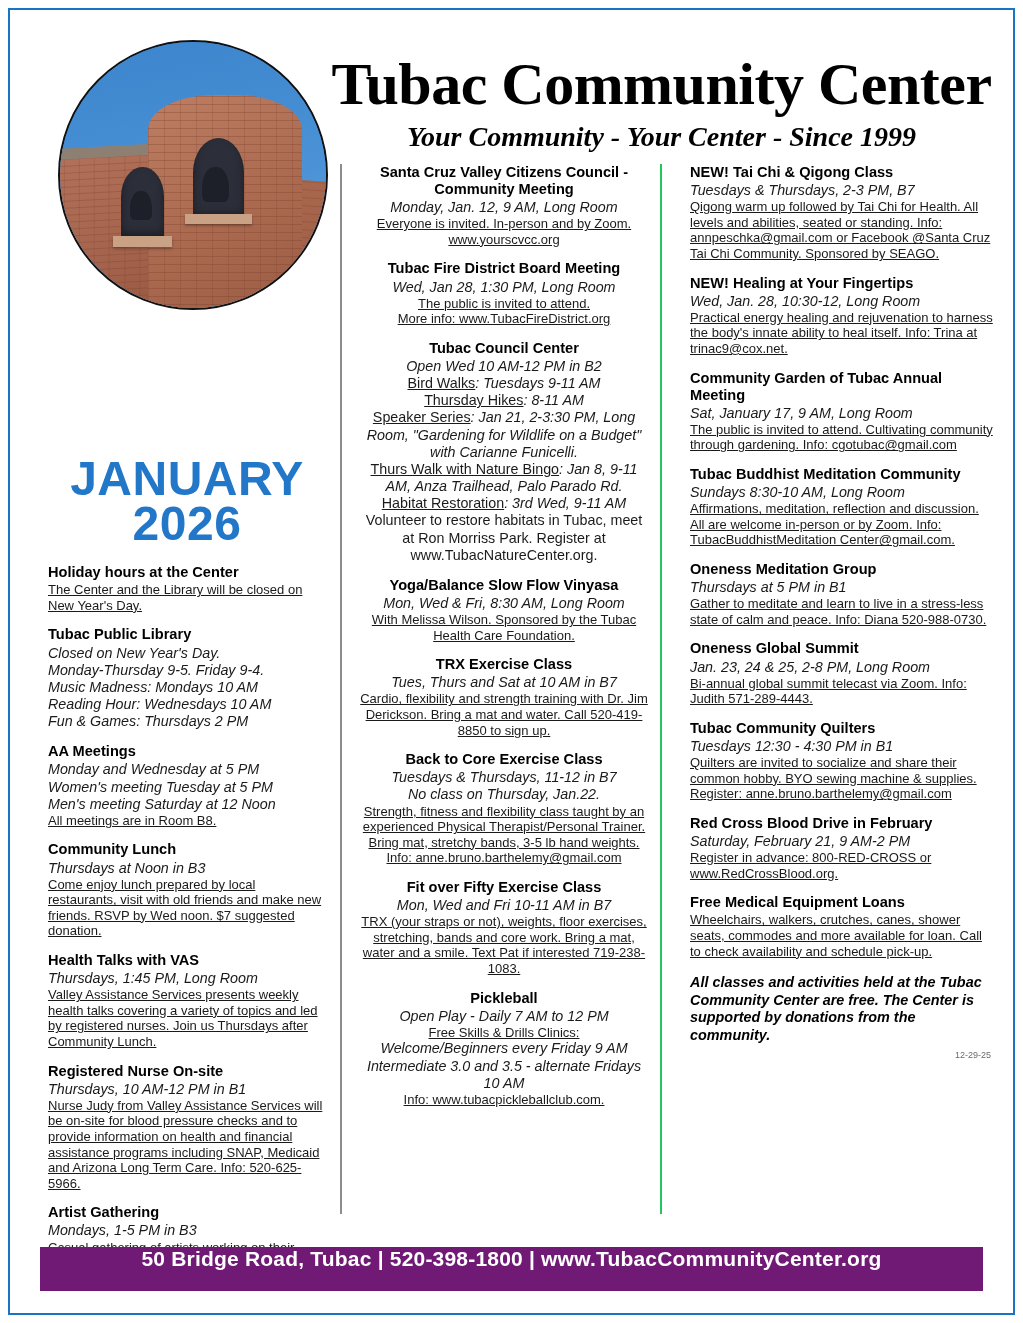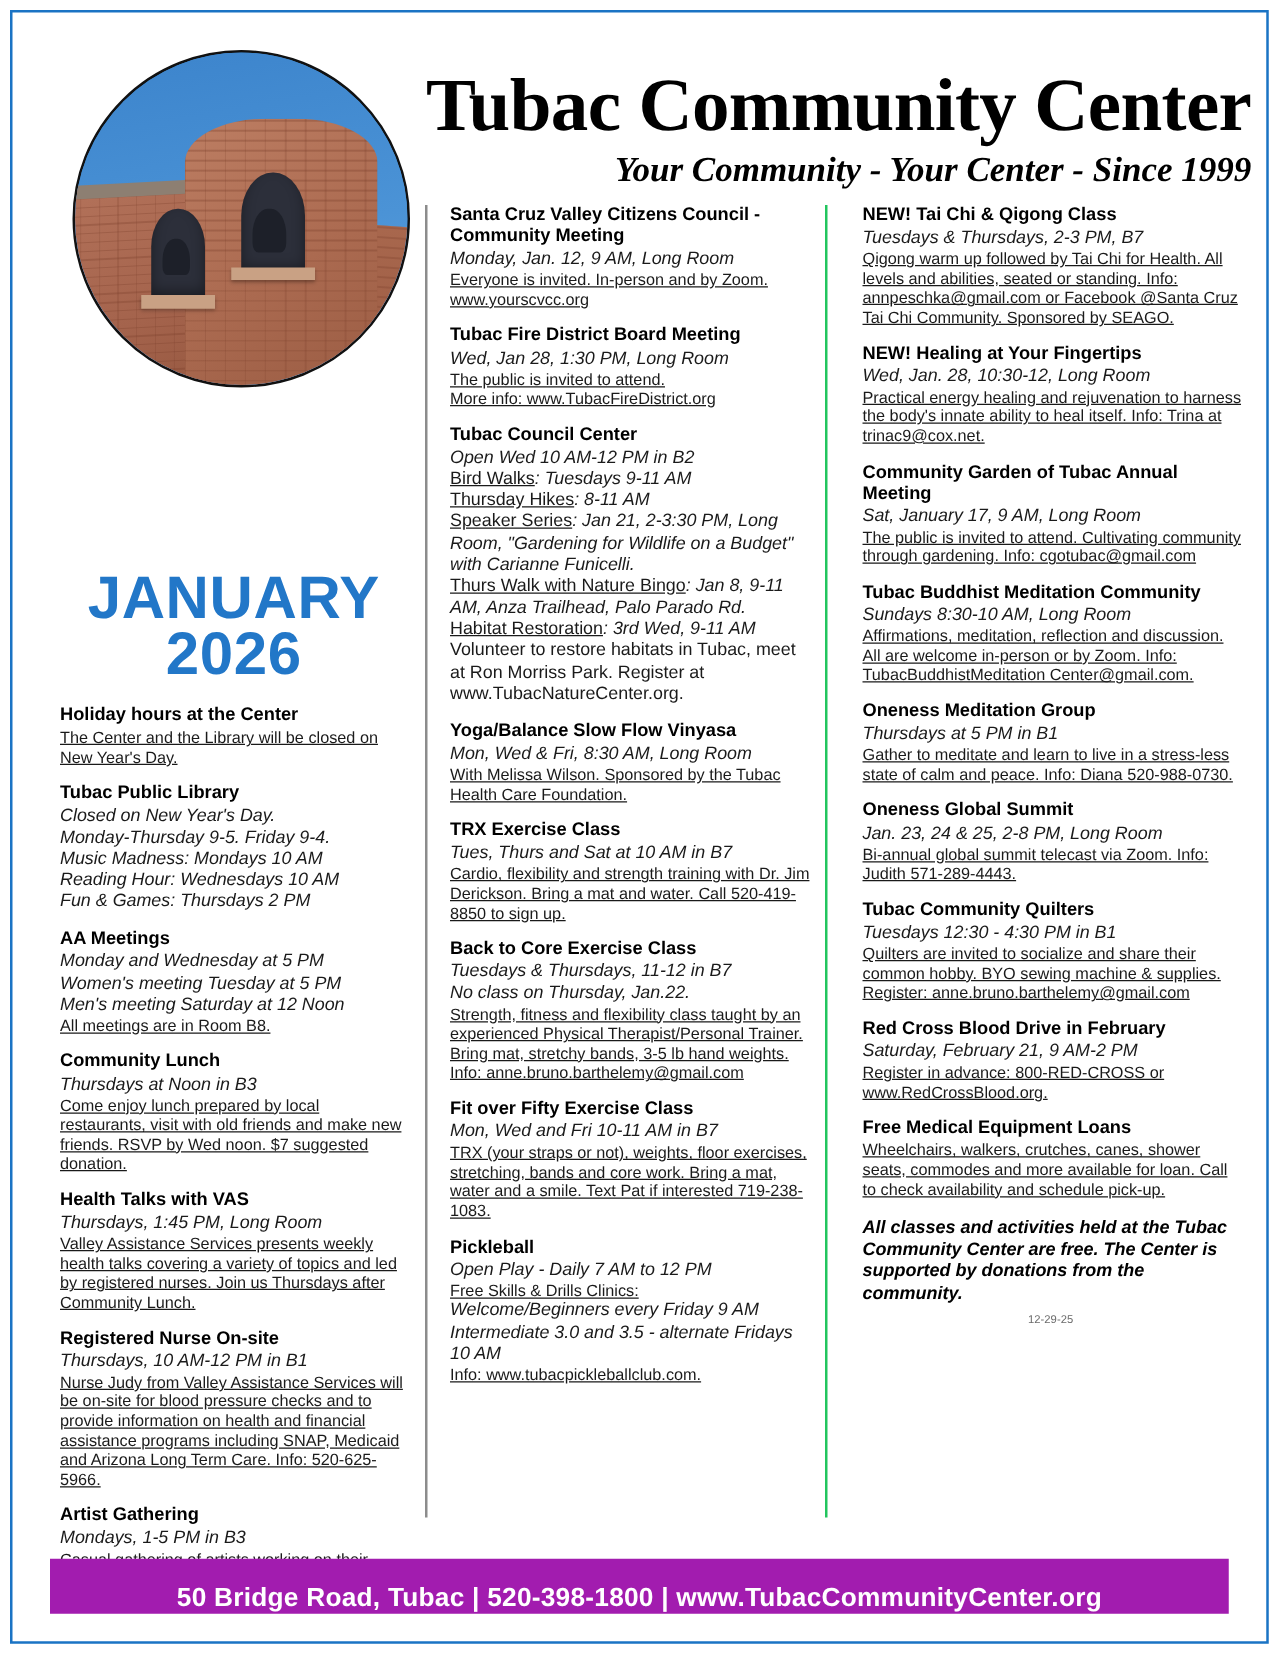--- a/index.html
+++ b/index.html
@@ -108,21 +108,21 @@
     box-shadow: 0 2px 3px rgba(0,0,0,.28);
   }
   .photo-sill.s1 { left: 47%; top: 64.5%; width: 25%; height: 4%; }
   .photo-sill.s2 { left: 20%; top: 73%;   width: 22%; height: 4%; }
 
   .title-block {
     position: absolute;
     left: 300px;
     right: 0;
     top: 36px;
-    text-align: right;
+    text-align: center;
   }
   .main-title {
     font-family: "Liberation Serif", serif;
     font-weight: bold;
     font-size: 60px;
     line-height: 1.02;
     letter-spacing: -0.5px;
     color: #000;
     white-space: nowrap;
   }
@@ -142,21 +142,21 @@
     display: flex;
     margin-top: 6px;
     height: 1050px;
   }
 
   .col {
     position: relative;
     padding: 0 12px;
   }
   .col-left   { width: 318px; padding-left: 26px; padding-right: 14px; }
-  .col-mid    { width: 320px; border-left: 2px solid #8c8c8c; padding-left: 18px; padding-right: 12px; }
+  .col-mid    { width: 320px; border-left: 2px solid #8c8c8c; padding-left: 18px; padding-right: 12px; text-align: center; }
   .col-right  { width: 341px; border-left: 2px solid #22c55e; padding-left: 28px; padding-right: 6px; }
 
   .month-block {
     text-align: center;
     color: #2277c8;
     font-weight: bold;
     line-height: 0.94;
     margin: 292px 0 18px 0;
     letter-spacing: 0.5px;
   }
@@ -193,37 +193,37 @@
   .closing-note {
     font-weight: bold;
     font-style: italic;
     font-size: 14.4px;
     line-height: 1.22;
     color: #000;
     margin-top: 15px;
   }
 
   .stamp {
-    text-align: center;
+    text-align: right;
     font-size: 9px;
     color: #6b6b6b;
     margin-top: 6px;
     padding-right: 4px;
   }
 
   
   .footer-bar {
     position: absolute;
     left: 40px;
     right: 40px;
     bottom: 32px;
     height: 44px;
-    background: #a21caf;
+    background: #701a75;
     display: flex;
-    align-items: flex-end;
+    align-items: flex-start;
     justify-content: center;
   }
   .footer-text {
     color: #ffffff;
     font-weight: bold;
     font-size: 21px;
     letter-spacing: 0.2px;
     white-space: nowrap;
   }
 

